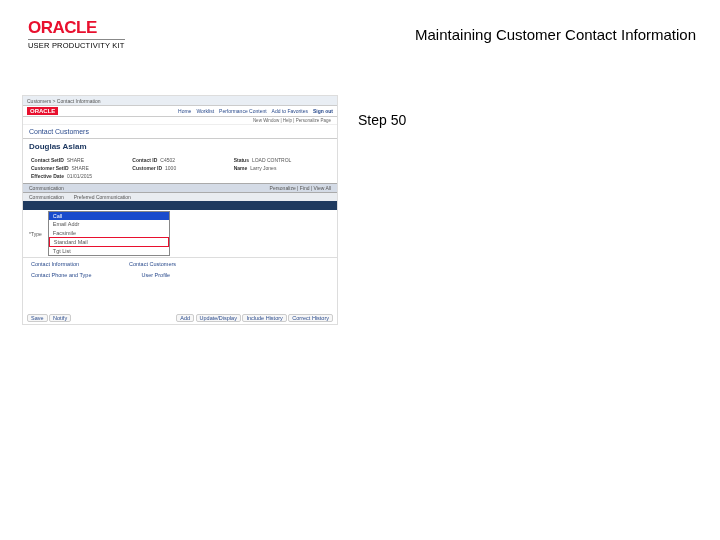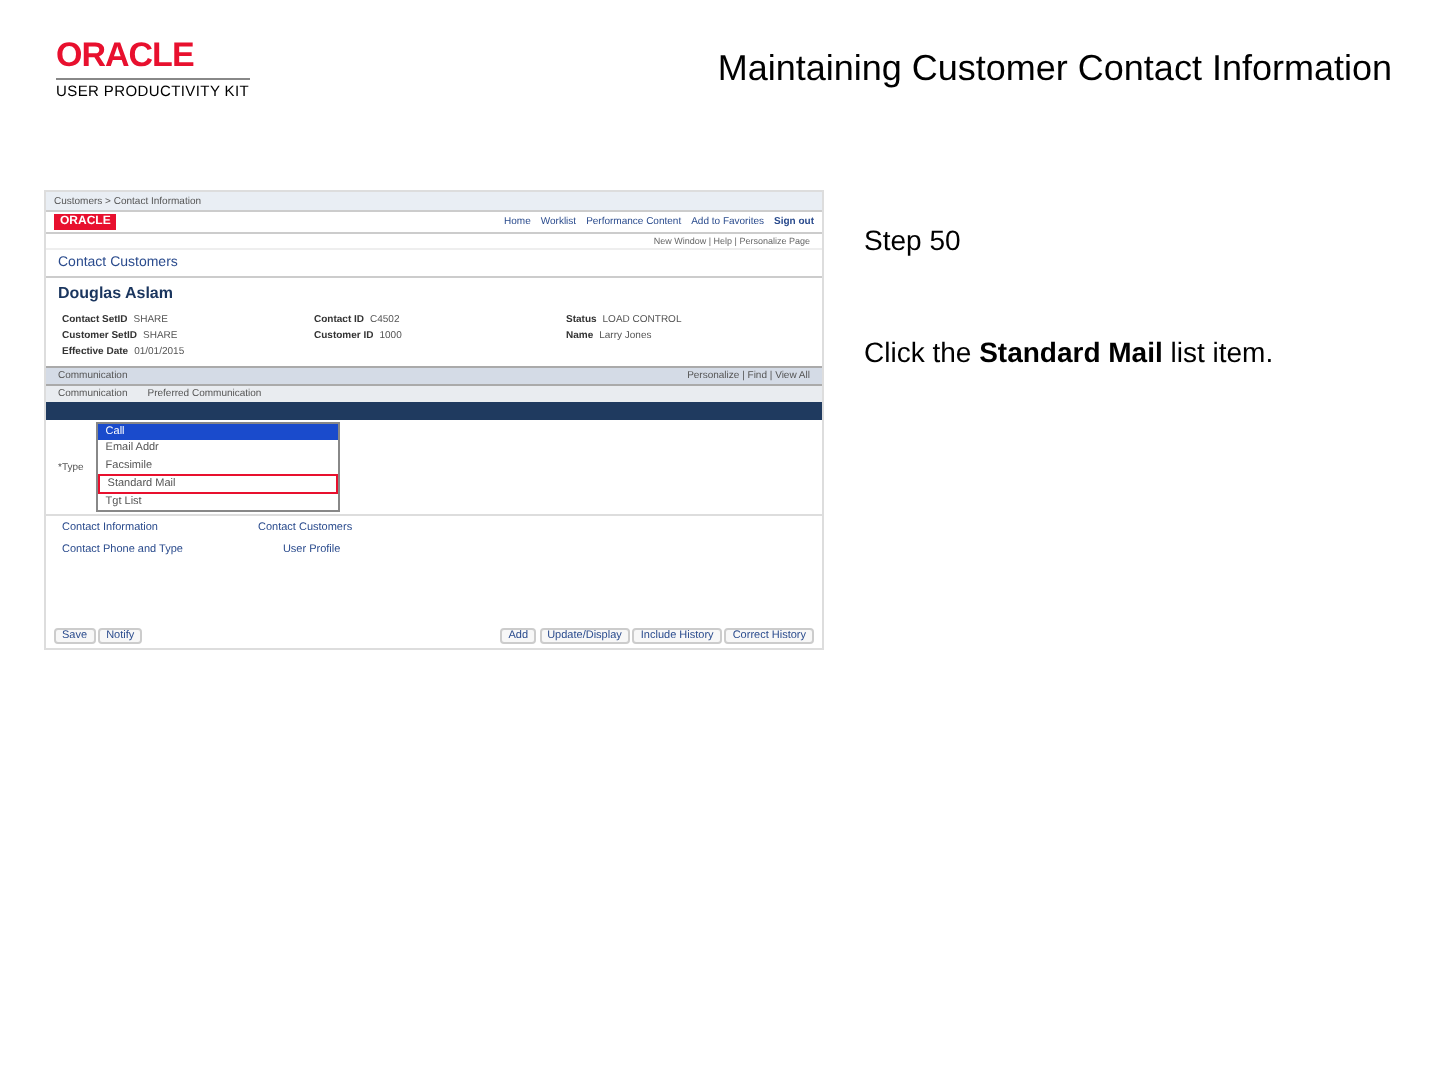--- a/index.html
+++ b/index.html
@@ -31,31 +31,31 @@
   }
   .oracle-sub {
     font-size: 7.5px;
     letter-spacing: 0.2px;
     color: #000;
     border-top: 1px solid #888;
     padding-top: 1px;
     margin-top: 1px;
     text-align: center;
   }
-  .doc-title { font-size: 18px; color: #000; }
+  .doc-title { font-size: 15px; color: #000; }
   .main {
     position: absolute;
     left: 22px;
     right: 24px;
     top: 95px;
     display: flex;
     gap: 20px;
   }
   .screenshot {
-    width: 390px;
+    width: 316px;
     height: 230px;
     border: 1px solid #ddd;
     background: #fff;
     position: relative;
     font-size: 6px;
     color: #555;
     overflow: hidden;
   }
   .ss-topbar {
     height: 10px;
@@ -185,21 +185,21 @@
     padding: 0 3px;
     border-radius: 2px;
     background: #f7f7f7;
   }
   .instructions {
     flex: 1;
     padding-top: 16px;
     font-size: 14px;
     line-height: 1.4;
   }
-  .step { margin-bottom: 36px; }
+  .step { margin-bottom: 46px; }
   .instruction-text .bold { font-weight: bold; }
 </style>
 </head>
 <body>
 
 <div class="header">
   <div class="logo-block">
     <div class="oracle-logo">ORACLE</div>
     <div class="oracle-sub">USER PRODUCTIVITY KIT</div>
   </div>
@@ -273,18 +273,15 @@
         <span class="chip">Add</span>
         <span class="chip">Update/Display</span>
         <span class="chip">Include History</span>
         <span class="chip">Correct History</span>
       </div>
     </div>
   </div>
 
   <div class="instructions">
     <div class="step">Step 50</div>
-    <div class="instruction-text">
-      <span>Click the </span><span class="bold">Standard Mail</span><span> list item.</span>
-    </div>
   </div>
 
 </div>
 
 </body></html>

